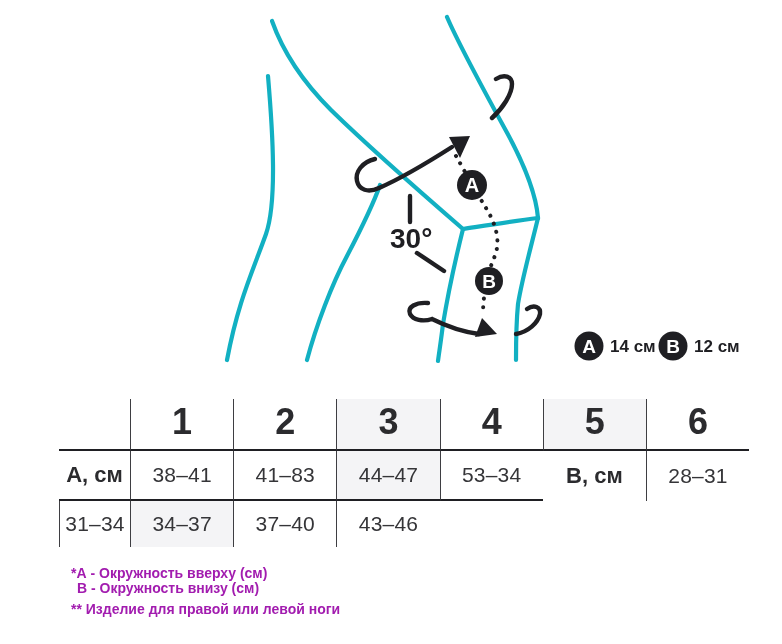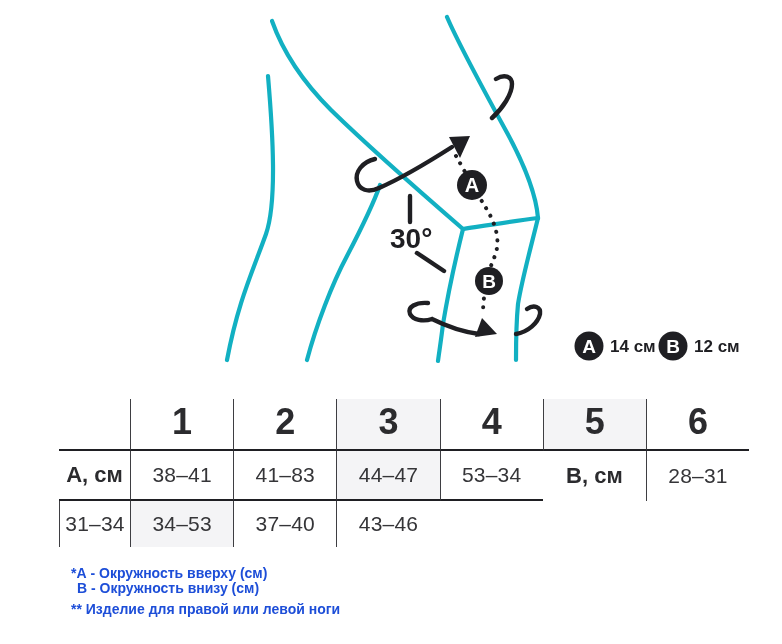--- a/index.html
+++ b/index.html
@@ -18,21 +18,21 @@
   }
   .cell { display:flex; align-items:center; justify-content:center; box-sizing:border-box; }
   .col-div { border-left:1.6px solid #3e3e42; }
   .h-rule  { border-bottom:2.6px solid #1f1f23; }
   .hl { background:#f4f4f6; }
   .size-num { font-size:36px; font-weight:bold; color:#2b2b2e; padding-bottom:4px; }
   .row-head { font-size:22px; font-weight:bold; color:#2b2b2e; }
   .val { font-size:21px; font-weight:400; color:#353538; letter-spacing:0.2px;text-align:center; }
 
   
-  .footnote { position:absolute; font-size:14px; font-weight:bold; color:#1d4ed8; white-space:nowrap; }
+  .footnote { position:absolute; font-size:14px; font-weight:bold; color:#a21caf; white-space:nowrap; }
   .fn-1 { left:71px; top:565px; }
   .fn-2 { left:77px; top:580px; }
   .fn-3 { left:71px; top:601px; }
 </style>
 </head>
 <body>
 
 <div class="stage">
 
   <svg class="diagram" width="782" height="398" viewBox="0 0 782 398">
@@ -93,21 +93,21 @@
 
     <div class="cell h-rule row-head">А, см</div>
     <div class="cell col-div h-rule val">38–41</div>
     <div class="cell col-div h-rule val">41–83</div>
     <div class="cell col-div h-rule val hl">44–47</div>
     <div class="cell col-div h-rule val">53–34</div>
 
     <div class="cell row-head">В, см</div>
     <div class="cell col-div val">28–31</div>
     <div class="cell col-div val">31–34</div>
-    <div class="cell col-div val hl">34–53</div>
+    <div class="cell col-div val hl">34–37</div>
     <div class="cell col-div val">37–40</div>
     <div class="cell col-div val">43–46</div>
   </div>
 
   <div class="footnote fn-1">*А - Окружность вверху (см)</div>
   <div class="footnote fn-2">В - Окружность внизу (см)</div>
   <div class="footnote fn-3">** Изделие для правой или левой ноги</div>
 
 </div>
 

